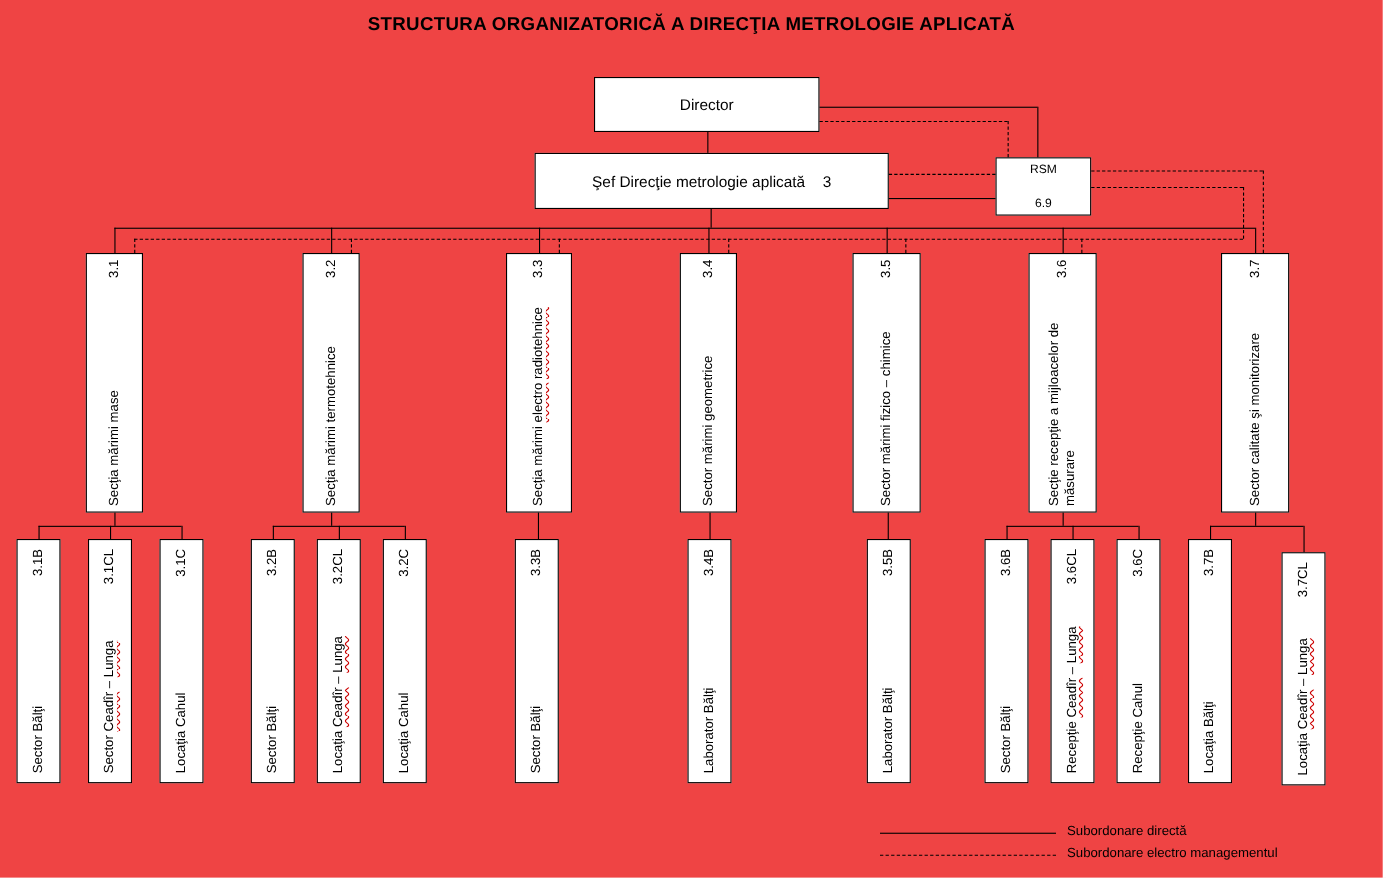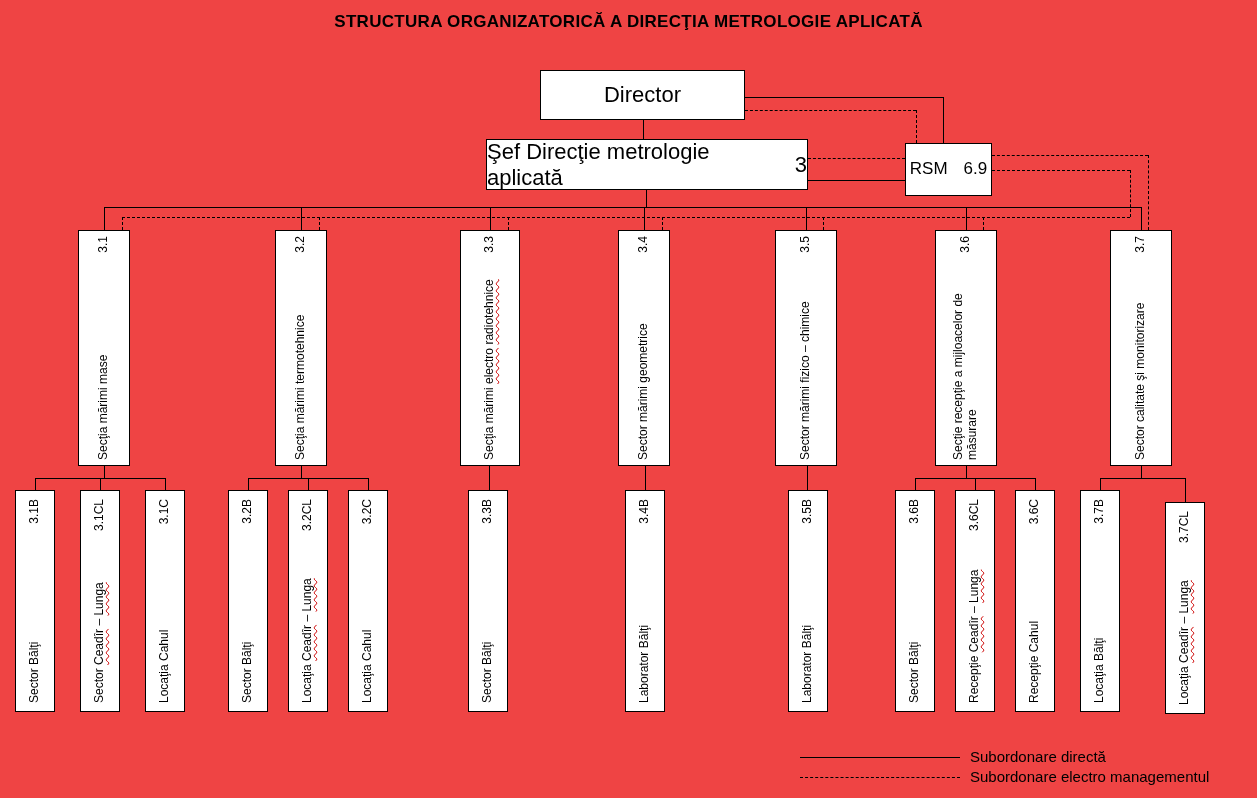--- a/index.html
+++ b/index.html
@@ -4,41 +4,41 @@
 <style>
   html,body{margin:0;padding:0;background:#fff;}
   #canvas{position:relative;width:1257px;height:798px;background:#ef4444;overflow:hidden;
           font-family:Liberation Sans, sans-serif;color:#000;}
   *{box-sizing:border-box;}
 
   .title{position:absolute;left:0;right:0;top:12px;text-align:center;
          font-weight:bold;font-size:17px;letter-spacing:.3px;}
 
   .box{position:absolute;border:1px solid #000;background:#fff;}
-  .hbox{display:flex;align-items:center;justify-content:center;font-size:22px;}
-  .rsm{flex-direction:row;font-size:17px;line-height:1.35;gap:16px;}
+  .hbox{display:flex;align-items:center;justify-content:center;font-size:14px;}
+  .rsm{flex-direction:column;font-size:11px;line-height:1.35;gap:16px;}
   .sef-code{margin-left:16px;}
 
   .vbox{position:absolute;border:1px solid #000;background:#fff;}
   .vtext{position:absolute;left:50%;top:50%;
          transform:translate(-50%,-50%) rotate(-90deg);
          display:flex;flex-direction:row;justify-content:space-between;align-items:center;
          font-size:12px;line-height:1.15;}
   .vtext.sec{width:224px;}
   .vtext.unit{width:204px;}
   .vname{max-width:calc(100% - 30px);}
   .vtext.unit .vname{max-width:calc(100% - 40px);}
   .vcode{white-space:nowrap;}
 
   .hl{position:absolute;height:0;border-top:1px solid #000;}
   .vl{position:absolute;width:0;border-left:1px solid #000;}
   .hl.dash{border-top-style:dashed;}
   .vl.dash{border-left-style:dashed;}
 
-  .legend-label{position:absolute;font-size:15px;}
+  .legend-label{position:absolute;font-size:12px;}
   .misspell{text-decoration-line:underline;text-decoration-style:wavy;
             text-decoration-color:#c00;text-decoration-thickness:1px;text-underline-offset:2px;}
 </style>
 </head>
 <body>
 
 <div id="canvas">
 
   <div class="title">STRUCTURA ORGANIZATORICĂ A DIRECŢIA METROLOGIE APLICATĂ</div>
 

